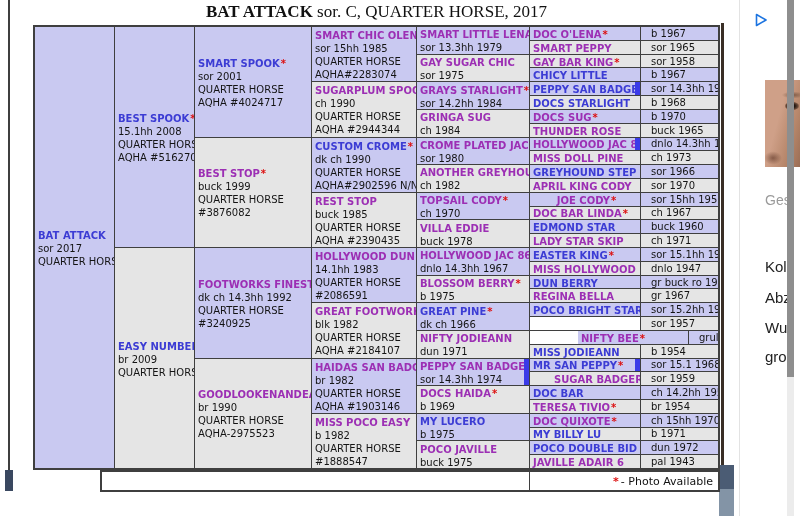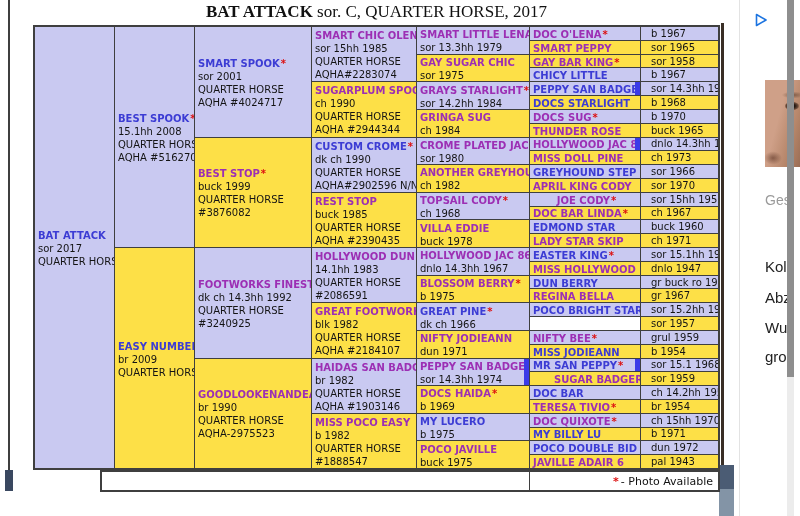--- a/index.html
+++ b/index.html
@@ -16,21 +16,21 @@
   .col:last-child{border-right:none;}
   .cell{flex:1;display:flex;flex-direction:column;justify-content:center;position:relative;
         padding:1px 1px 1px 3px;border-bottom:1px solid #3f3f3f;box-sizing:border-box;overflow:hidden;}
   .col .cell:last-child{border-bottom:none;}
   .g5row{flex:1;display:flex;border-bottom:1px solid #3f3f3f;box-sizing:border-box;min-height:0;}
   .col .g5row:last-child{border-bottom:none;}
   .ncell{display:flex;align-items:center;padding-left:3px;position:relative;box-sizing:border-box;overflow:hidden;}
   .dcell{flex:1;display:flex;align-items:center;padding-left:10px;border-left:1px solid #3f3f3f;
          box-sizing:border-box;overflow:hidden;}
   .lav{background:#c9c9f1;}
-  .pink{background:#fde047;}
+  .pink{background:#e5e5e5;}
   .nline{line-height:13px;white-space:nowrap;}
   .hname{font-size:10px;font-weight:bold;white-space:nowrap;}
   .hname.blue{color:#3c3cd4;text-align:center;}
   .hname.purple{color:#9c2fb4;}
   .star{color:#dd1111;font-weight:bold;font-size:10px;margin-left:1px;}
   .det{font-size:10px;line-height:13px;color:#141414;white-space:nowrap;}
   .dupbar{position:absolute;right:0;top:0;bottom:0;width:5px;background:#3a3ae8;}
   
   .legend-row{position:absolute;left:100px;top:470px;width:620px;height:22px;background:#fff;
               border:2px solid #3f3f3f;box-sizing:border-box;display:flex;}
@@ -190,21 +190,21 @@
         <div class="cell lav">
           <div class="nline"><span class="hname purple">CROME PLATED JAC</span></div>
           <div class="det">sor 1980</div>
         </div>
         <div class="cell pink">
           <div class="nline"><span class="hname purple">ANOTHER GREYHOUND</span></div>
           <div class="det">ch 1982</div>
         </div>
         <div class="cell lav">
           <div class="nline"><span class="hname purple">TOPSAIL CODY</span><span class="star">*</span></div>
-          <div class="det">ch 1968</div>
+          <div class="det">ch 1970</div>
         </div>
         <div class="cell pink">
           <div class="nline"><span class="hname purple">VILLA EDDIE</span></div>
           <div class="det">buck 1978</div>
         </div>
         <div class="cell lav">
           <div class="nline"><span class="hname purple">HOLLYWOOD JAC 862</span></div>
           <div class="det">dnlo 14.3hh 1967</div>
         </div>
         <div class="cell pink">
@@ -410,21 +410,21 @@
         </div>
         <div class="g5row">
           <div class="ncell pink" style="width: 110px; margin-top: 24px;">
             <div class="nline"><span class="hname purple">CRIERS BETTY</span></div>
           </div>
           <div class="dcell pink">
             <span class="det">sor 1957</span>
           </div>
         </div>
         <div class="g5row">
-          <div class="ncell lav" style="width: 110px;">
+          <div class="ncell lav" style="width: 110px; margin-left: 48px;">
             <div class="nline"><span class="hname purple">NIFTY BEE</span><span class="star">*</span></div>
           </div>
           <div class="dcell lav">
             <span class="det">grul 1959</span>
           </div>
         </div>
         <div class="g5row">
           <div class="ncell pink" style="width: 110px;">
             <div class="nline"><span class="hname blue">MISS JODIEANN</span></div>
           </div>

